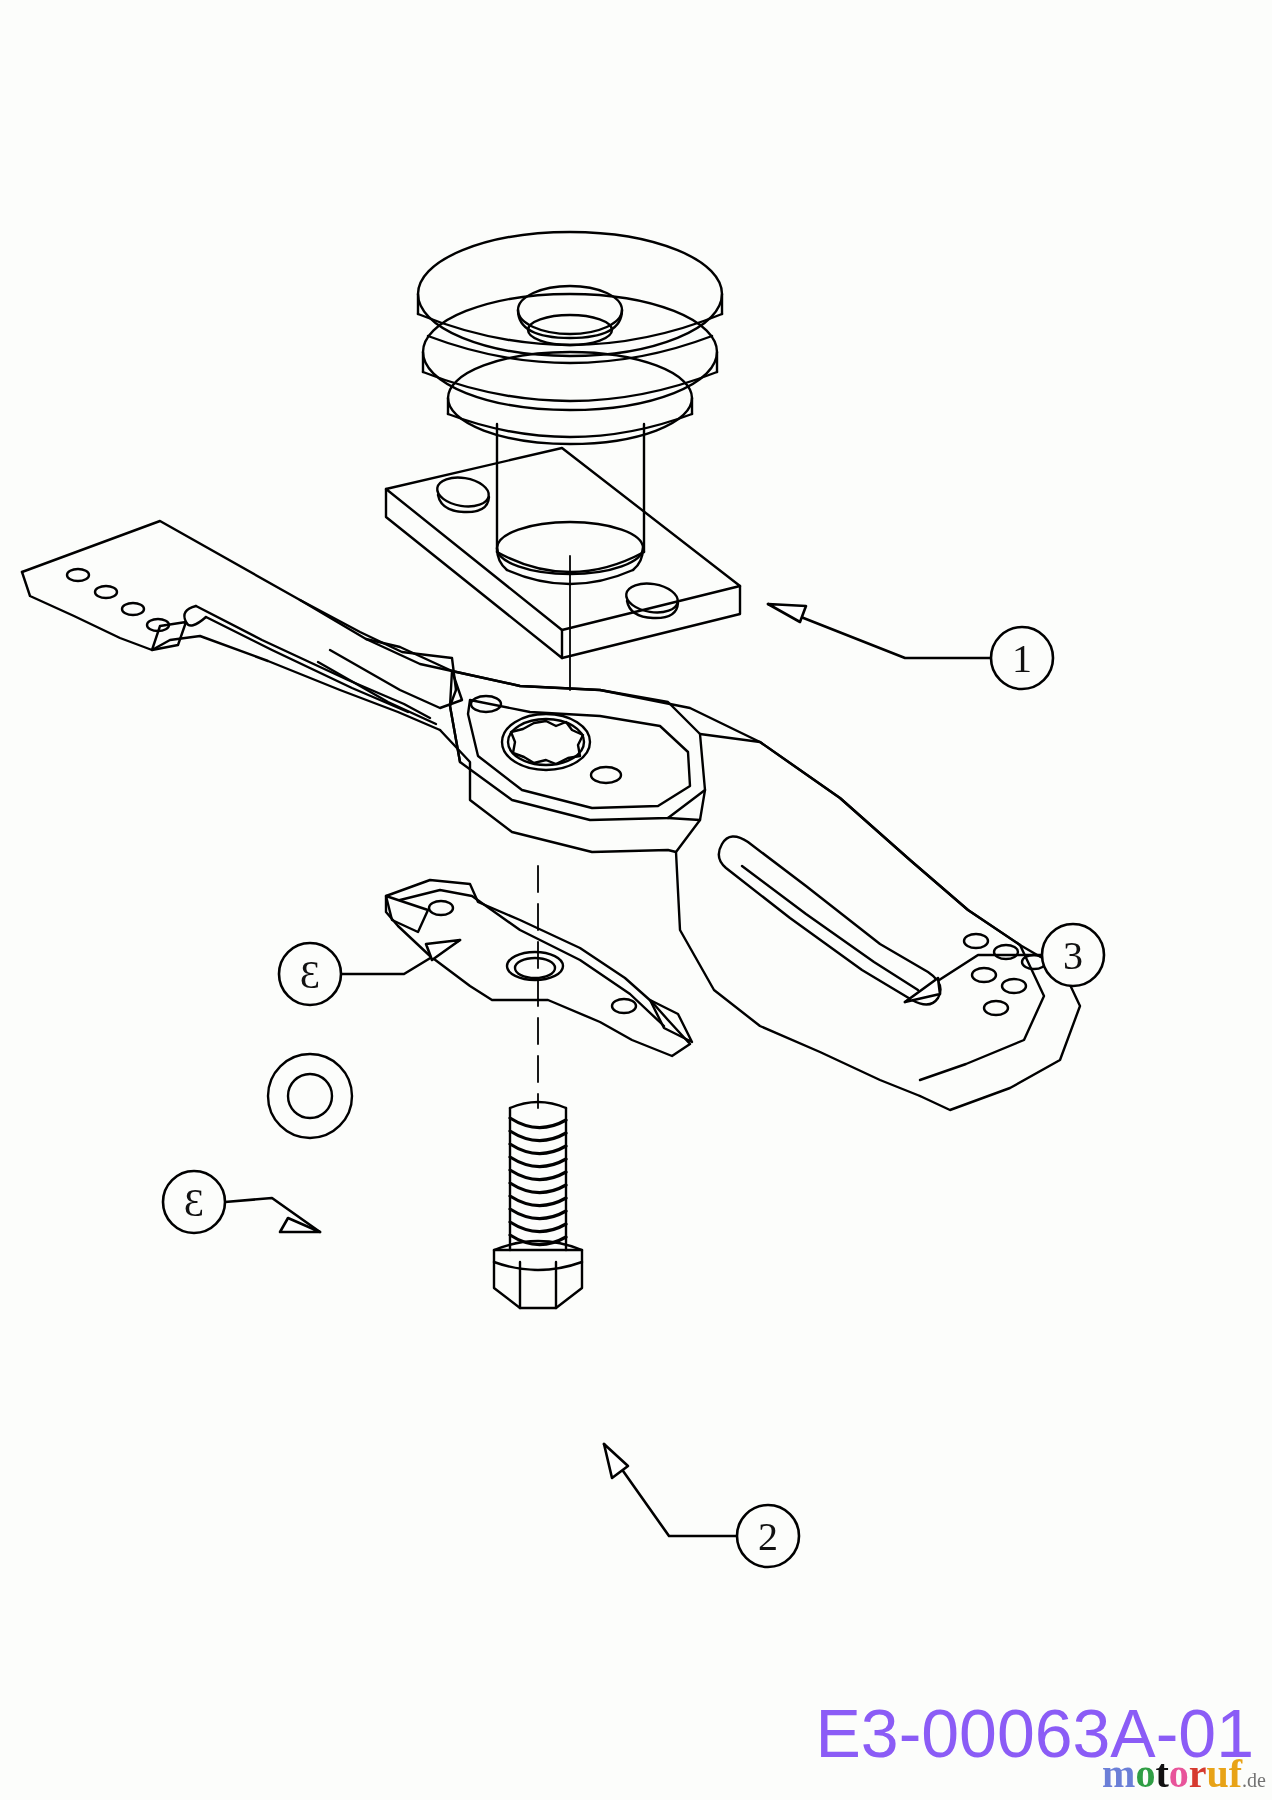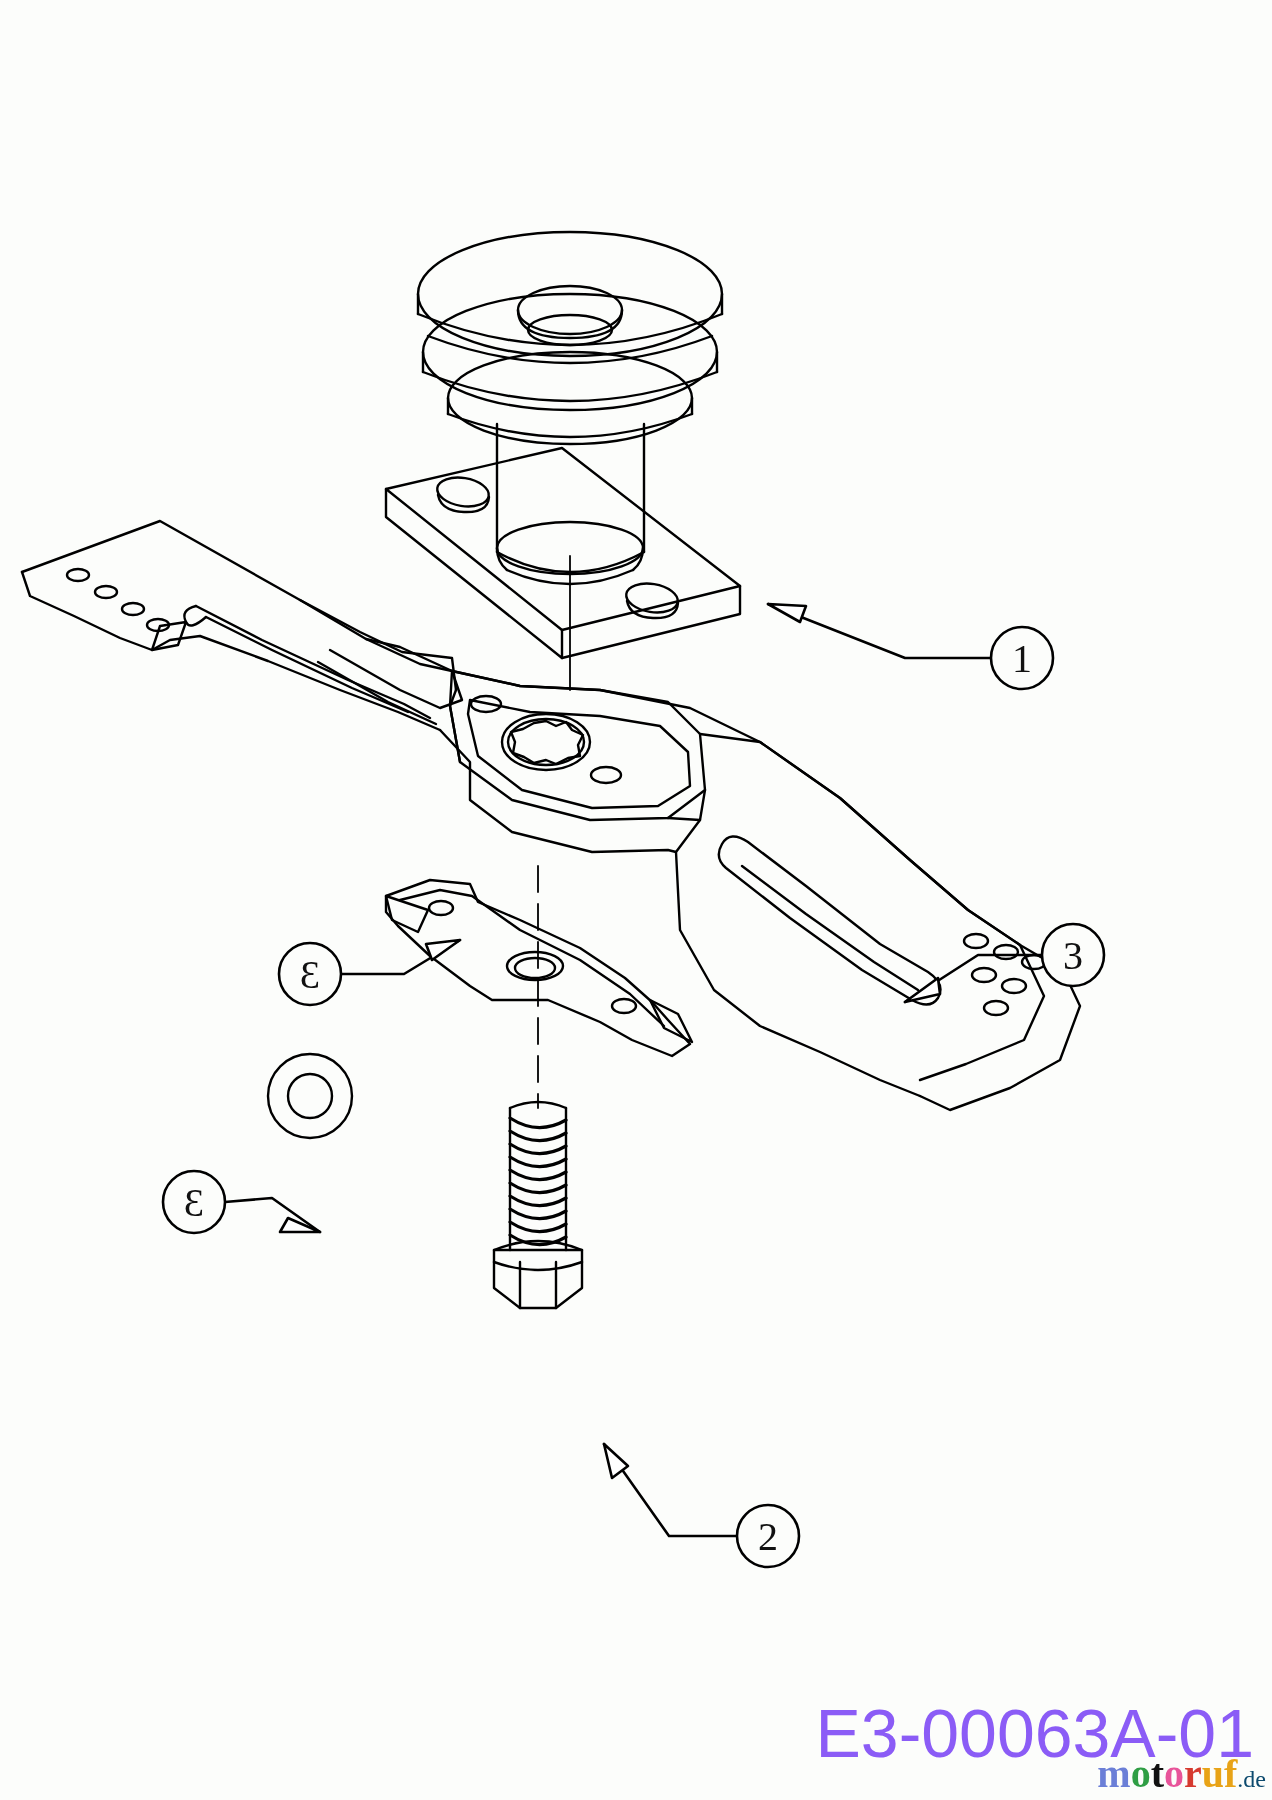--- a/index.html
+++ b/index.html
@@ -48,23 +48,23 @@
     position: absolute;
     right: 6px;
     bottom: 6px;
     font-family: "Liberation Serif", serif;
     font-size: 40px;
     font-weight: bold;
     white-space: nowrap;
     line-height: 1;
   }
   #watermark .wm-suffix {
-    font-size: 24px;
+    font-size: 20px;
     font-weight: normal;
-    color: #0c4a6e;
+    color: #737373;
   }
 </style>
 </head>
 <body>
 
 <div id="page">
 
   <svg id="drawing" viewBox="0 0 1272 1800" xmlns="http://www.w3.org/2000/svg">
     <g fill="none" stroke="#000000" stroke-width="2.4" stroke-linejoin="round" stroke-linecap="round">
 

